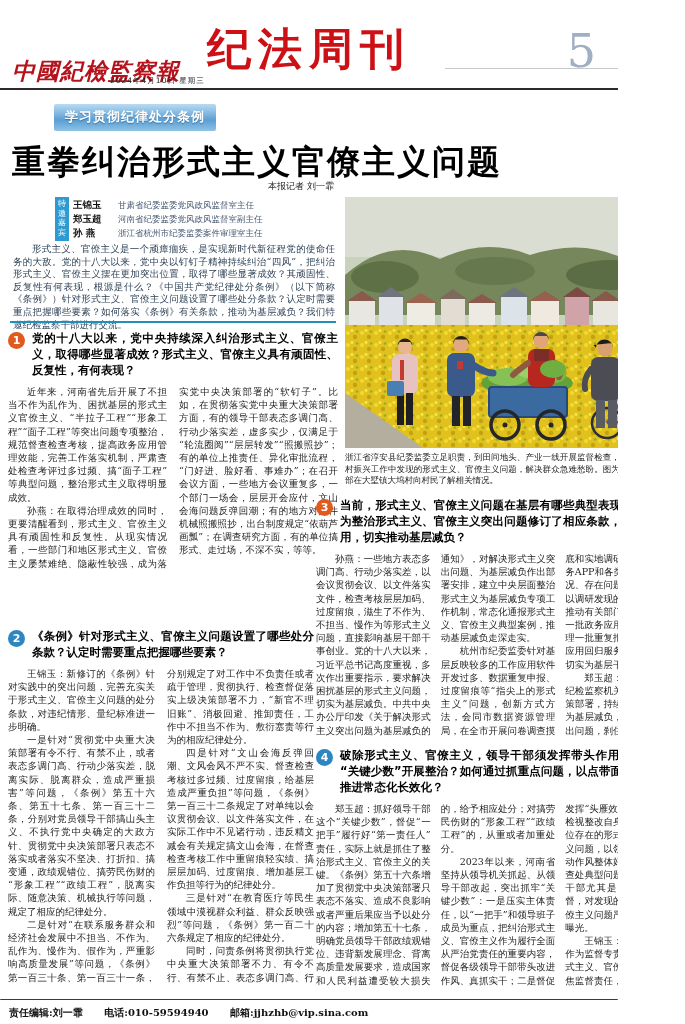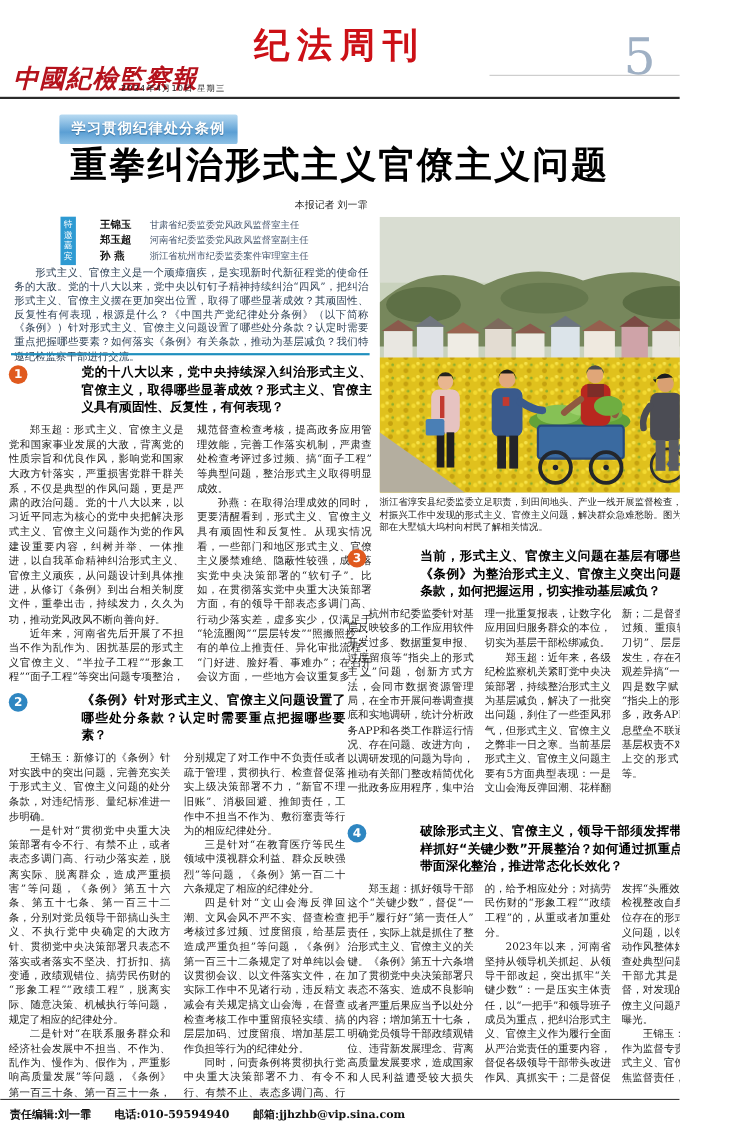--- a/index.html
+++ b/index.html
@@ -3,55 +3,55 @@
 <meta charset="utf-8">
 <style>
   html,body{margin:0;padding:0;background:#ffffff;}
   .page{position:relative;width:618px;height:1024px;background:#fff;overflow:hidden;
         font-family:"DejaVu Serif",serif;color:#111;border-radius:27px;}
   
   .logo{position:absolute;left:12px;top:56px;font-size:23px;font-weight:bold;font-style:italic;
         color:#b5121c;letter-spacing:1px;white-space:nowrap;}
   .dateline{position:absolute;left:110px;top:76px;font-family:"DejaVu Sans",sans-serif;
         font-size:7.5px;font-weight:normal;color:#222;letter-spacing:1px;white-space:nowrap;}
-  .weekly{position:absolute;left:50%;transform:translateX(-50%);top:20px;font-size:32px;
+  .weekly{position:absolute;left:50%;transform:translateX(-50%);top:20px;font-size:44px;
         font-weight:900;color:#cc1016;letter-spacing:7px;white-space:nowrap;}
   .pageno{position:absolute;right:22px;top:28px;font-size:46px;color:#9fb0c4;line-height:1;}
   .rule-right{position:absolute;left:445px;right:0;top:68px;height:1px;background:#c9c9c9;}
   .rule-head{position:absolute;left:0;right:0;top:88px;height:2px;background:#2b2b2b;}
   
   .banner{position:absolute;left:10px;top:104px;padding:4px 11px 5px;border-radius:2px;
         background:linear-gradient(180deg,#b9dbf2 0%,#5b9fd4 60%,#8fc2e6 100%);
         color:#fff;font-family:"DejaVu Sans",sans-serif;font-weight:bold;font-size:13px;
         letter-spacing:1px;text-shadow:0 1px 1px rgba(20,70,110,.5);margin-left:44px;}
-  .headline{position:absolute;left:0;right:0;top:128px;margin:0;text-align:center;
+  .headline{position:absolute;left:0;right:0;top:128px;margin:12px;text-align:left;
         font-size:33px;font-weight:bold;letter-spacing:2px;color:#000;}
   .byline{position:absolute;left:0;right:16px;top:180px;text-align:center;font-size:9px;color:#222;}
   
-  .guests{position:absolute;left:55px;top:197px;width:280px;display:flex;gap:22px;}
+  .guests{position:absolute;left:55px;top:197px;width:280px;display:flex;gap:4px;}
   .glabel{width:12px;background:#2e9ad2;color:#fff;font-size:8px;line-height:9.6px;
         padding:2px 1px;text-align:center;word-break:break-all;font-family:"DejaVu Sans",sans-serif;}
   .glist{display:flex;flex-direction:column;justify-content:space-between;padding:1px 0;}
   .grow{font-size:9.5px;line-height:13px;white-space:nowrap;}
   .gname{font-weight:bold;color:#111;display:inline-block;min-width:34px;}
   .gtitle{color:#44566e;margin-left:8px;font-size:8.5px;}
   
   .intro{position:absolute;left:13px;top:243px;width:322px;font-size:9.5px;line-height:12.6px;
         color:#2f4257;text-align:justify;text-indent:2em;}
   .divider{position:absolute;left:10px;top:321px;width:326px;height:2px;background:#1f8fbe;}
   
   .q{position:absolute;}
   .qhead{display:flex;gap:7px;align-items:flex-start;}
   .qnum{flex:0 0 auto;width:17px;height:17px;border-radius:50%;color:#fff;font-weight:bold;
         font-size:11px;display:flex;align-items:center;justify-content:center;
         font-family:"DejaVu Sans",sans-serif;margin-top:2px;}
   .qnum.orange{background:#e05a1e;}
   .qnum.blue{background:#2e86c1;}
   .qtext{font-family:"DejaVu Sans",sans-serif;font-weight:bold;font-size:11.5px;
-        line-height:16px;color:#000;text-align:justify;margin-left:42px;}
+        line-height:16px;color:#000;text-align:justify;}
   .qbody{margin-top:7px;overflow:hidden;text-align:justify;}
   .qbody p{margin:0;text-indent:2em;font-size:9.5px;line-height:13.2px;color:#1c1c1c;}
   .cols2{column-count:2;column-gap:12px;}
   .cols3{column-count:3;column-gap:10px;}
   .q1{left:8px;top:330px;width:330px;}  .q1 .qbody{height:250px;}
   .q2{left:8px;top:628px;width:306px;}  .q2 .qbody{height:324px;}
   .q3{left:316px;top:497px;width:364px;}.q3 .qbody{height:196px;}
   .q4{left:316px;top:747px;width:364px;}.q4 .qbody{height:198px;}
   
   .photo{position:absolute;left:345px;top:197px;width:335px;height:251px;margin:0;overflow:hidden;}
@@ -211,47 +211,47 @@
     <span>浙江省淳安县纪委监委立足职责，到田间地头、产业一线开展监督检查，持续纠治推进乡村振兴工作中发现的形式主义、官僚主义问题，解决群众急难愁盼。图为该县纪检监察干部在大墅镇大坞村向村民了解相关情况。</span>
     <span class="credit">谢航凯 摄</span>
   </div>
 
   <section class="q q1">
     <div class="qhead">
       <span class="qnum orange">1</span>
       <span class="qtext">党的十八大以来，党中央持续深入纠治形式主义、官僚主义，取得哪些显著成效？形式主义、官僚主义具有顽固性、反复性，有何表现？</span>
     </div>
     <div class="qbody cols2">
-        <p>郑玉超：形式主义、官僚主义是党和国家事业发展的大敌，背离党的性质宗旨和优良作风，影响党和国家大政方针落实，严重损害党群干群关系，不仅是典型的作风问题，更是严肃的政治问题。党的十八大以来，以习近平同志为核心的党中央把解决形式主义、官僚主义问题作为党的作风建设重要内容，纠树并举、一体推进，以自我革命精神纠治形式主义、官僚主义顽疾，从问题设计到具体推进，从修订《条例》到出台相关制度文件，重拳出击，持续发力，久久为功，推动党风政风不断向善向好。</p>
         <p>近年来，河南省先后开展了不担当不作为乱作为、困扰基层的形式主义官僚主义、“半拉子工程”“形象工程”“面子工程”等突出问题专项整治，规范督查检查考核，提高政务应用管理效能，完善工作落实机制，严肃查处检查考评过多过频、搞“面子工程”等典型问题，整治形式主义取得明显成效。</p>
         <p>孙燕：在取得治理成效的同时，更要清醒看到，形式主义、官僚主义具有顽固性和反复性。从现实情况看，一些部门和地区形式主义、官僚主义屡禁难绝、隐蔽性较强，成为落实党中央决策部署的“软钉子”。比如，在贯彻落实党中央重大决策部署方面，有的领导干部表态多调门高、行动少落实差，虚多实少，仅满足于“轮流圈阅”“层层转发”“照搬照抄”；有的单位上推责任、异化审批流程，“门好进、脸好看、事难办”；在召开会议方面，一些地方会议重复多，一个部门一场会，层层开会应付，文山会海问题反弹回潮；有的地方对文件机械照搬照抄，出台制度规定“依葫芦画瓢”；在调查研究方面，有的单位搞形式、走过场，不深不实，等等。</p>
       </div>
   </section>
 
   <section class="q q2">
     <div class="qhead">
       <span class="qnum blue">2</span>
       <span class="qtext">《条例》针对形式主义、官僚主义问题设置了哪些处分条款？认定时需要重点把握哪些要素？</span>
     </div>
     <div class="qbody cols2">
         <p>王锦玉：新修订的《条例》针对实践中的突出问题，完善充实关于形式主义、官僚主义问题的处分条款，对违纪情形、量纪标准进一步明确。</p>
         <p>一是针对“贯彻党中央重大决策部署有令不行、有禁不止，或者表态多调门高、行动少落实差，脱离实际、脱离群众，造成严重损害”等问题，《条例》第五十六条、第五十七条、第一百三十二条，分别对党员领导干部搞山头主义、不执行党中央确定的大政方针、贯彻党中央决策部署只表态不落实或者落实不坚决、打折扣、搞变通，政绩观错位、搞劳民伤财的“形象工程”“政绩工程”，脱离实际、随意决策、机械执行等问题，规定了相应的纪律处分。</p>
         <p>二是针对“在联系服务群众和经济社会发展中不担当、不作为、乱作为、慢作为、假作为，严重影响高质量发展”等问题，《条例》第一百三十条、第一百三十一条，分别规定了对工作中不负责任或者疏于管理，贯彻执行、检查督促落实上级决策部署不力，“新官不理旧账”、消极回避、推卸责任，工作中不担当不作为、敷衍塞责等行为的相应纪律处分。</p>
+        <p>四是针对“文山会海反弹回潮、文风会风不严不实、督查检查考核过多过频、过度留痕，给基层造成严重负担”等问题，《条例》第一百三十二条规定了对单纯以会议贯彻会议、以文件落实文件，在实际工作中不见诸行动，违反精文减会有关规定搞文山会海，在督查检查考核工作中重留痕轻实绩、搞层层加码、过度留痕、增加基层工作负担等行为的纪律处分。</p>
         <p>三是针对“在教育医疗等民生领域中漠视群众利益、群众反映强烈”等问题，《条例》第一百二十六条规定了相应的纪律处分。</p>
-        <p>四是针对“文山会海反弹回潮、文风会风不严不实、督查检查考核过多过频、过度留痕，给基层造成严重负担”等问题，《条例》第一百三十二条规定了对单纯以会议贯彻会议、以文件落实文件，在实际工作中不见诸行动，违反精文减会有关规定搞文山会海，在督查检查考核工作中重留痕轻实绩、搞层层加码、过度留痕、增加基层工作负担等行为的纪律处分。</p>
         <p>同时，问责条例将贯彻执行党中央重大决策部署不力、有令不行、有禁不止、表态多调门高、行动少落实差、捏造数据、弄虚作假、欺上瞒下等形式主义、官僚主义问题纳入问责情形。</p>
       </div>
   </section>
 
   <section class="q q3">
     <div class="qhead">
       <span class="qnum orange">3</span>
       <span class="qtext">当前，形式主义、官僚主义问题在基层有哪些典型表现？《条例》为整治形式主义、官僚主义突出问题修订了相应条款，如何把握运用，切实推动基层减负？</span>
     </div>
     <div class="qbody cols3">
+        <p>孙燕：一些地方表态多调门高、行动少落实差，以会议贯彻会议、以文件落实文件，检查考核层层加码、过度留痕，滋生了不作为、不担当、慢作为等形式主义问题，直接影响基层干部干事创业。党的十八大以来，习近平总书记高度重视，多次作出重要指示，要求解决困扰基层的形式主义问题，切实为基层减负。中共中央办公厅印发《关于解决形式主义突出问题为基层减负的通知》，对解决形式主义突出问题、为基层减负作出部署安排，建立中央层面整治形式主义为基层减负专项工作机制，常态化通报形式主义、官僚主义典型案例，推动基层减负走深走实。</p>
         <p>杭州市纪委监委针对基层反映较多的工作应用软件开发过多、数据重复申报、过度留痕等“指尖上的形式主义”问题，创新方式方法，会同市数据资源管理局，在全市开展问卷调查摸底和实地调研，统计分析政务APP和各类工作群运行情况、存在问题、改进方向，以调研发现的问题为导向，推动有关部门整改精简优化一批政务应用程序，集中治理一批重复报表，让数字化应用回归服务群众的本位，切实为基层干部松绑减负。</p>
         <p>郑玉超：近年来，各级纪检监察机关紧盯党中央决策部署，持续整治形式主义为基层减负，解决了一批突出问题，刹住了一些歪风邪气，但形式主义、官僚主义之弊非一日之寒。当前基层形式主义、官僚主义问题主要有5方面典型表现：一是文山会海反弹回潮、花样翻新；二是督查检查考核过多过频、重痕轻绩；三是“一刀切”、层层加码问题时有发生，存在不考虑地域、客观差异搞“一刀切”等问题；四是数字赋能走形变味，“指尖上的形式主义”花样繁多，政务APP五花八门且信息壁垒不联通等问题；五是基层权责不对等，责任应付上交的形式主义问题，等等。</p>
       </div>
   </section>
 
   <section class="q q4">
     <div class="qhead">
       <span class="qnum blue">4</span>
       <span class="qtext">破除形式主义、官僚主义，领导干部须发挥带头作用，怎样抓好“关键少数”开展整治？如何通过抓重点问题，以点带面深化整治，推进常态化长效化？</span>
     </div>

